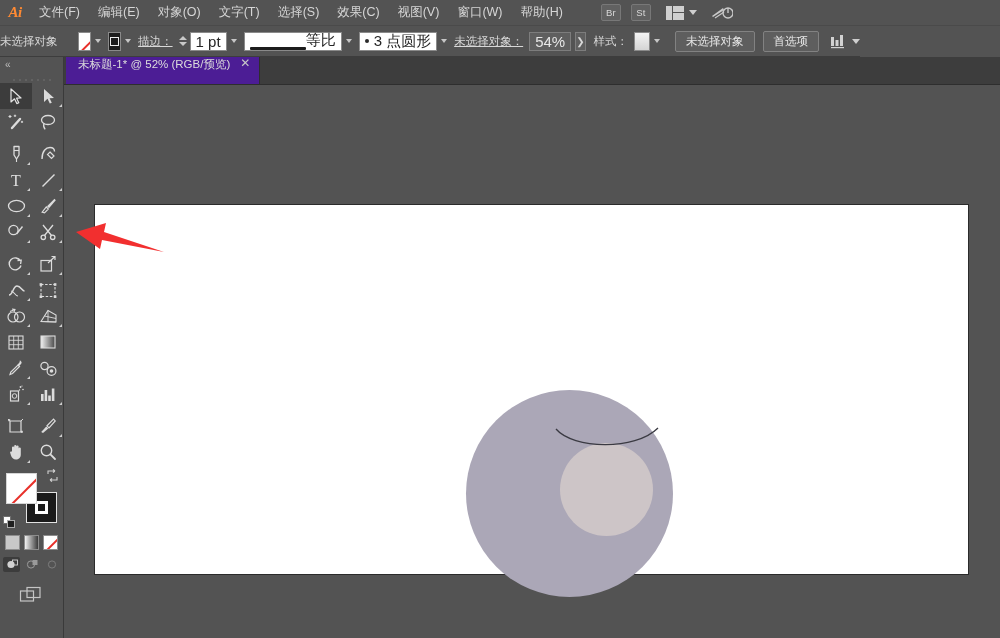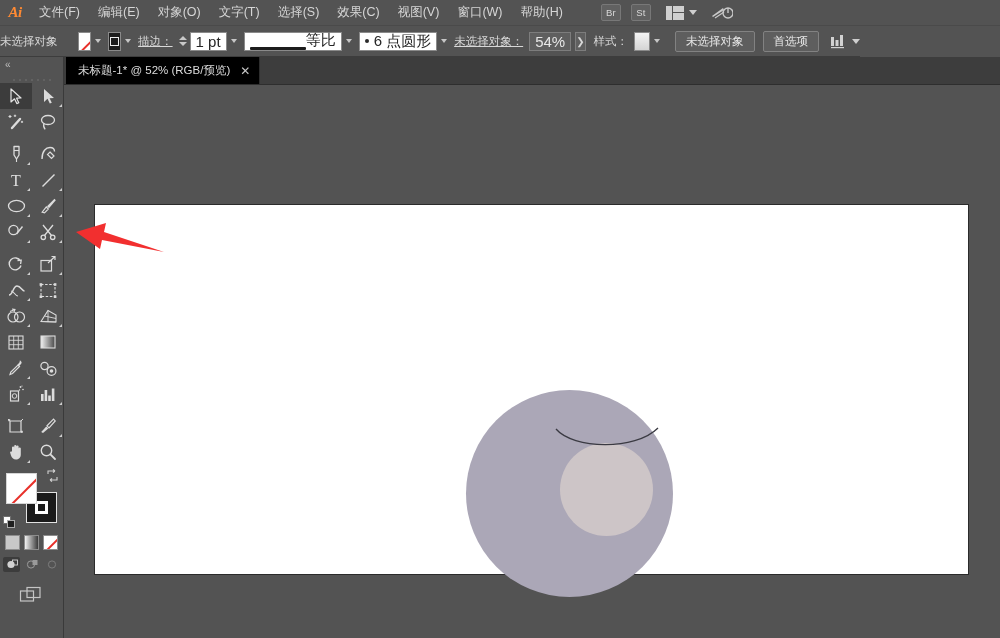--- a/index.html
+++ b/index.html
@@ -154,23 +154,23 @@
   .tabbar {
     position: absolute; left: 0; top: 57px;
     width: 1000px; height: 28px;
     background: #3d3d3d;
     border-bottom: 1px solid #2e2e2e;
     display: flex; align-items: flex-end;
   }
   .tab-gap { width: 66px; height: 28px; }
   .doc-tab {
     height: 27px;
-    background: #000000;
+    background: #4c1d95;
     border-right: 1px solid #2e2e2e;
-    display: flex; align-items: center;
+    display: flex; align-items: flex-start;
     padding: 0 9px 0 12px;
     font-size: 11.5px; color: #dcdcdc;
     white-space: nowrap;
   }
   .tab-close {
     margin-left: 10px; font-size: 12px; color: #c8c8c8;
     line-height: 1;
   }
 
   
@@ -370,21 +370,21 @@
     <div class="mini-chev"></div>
 
     <div class="field light w-profile">
       <span class="profile-line"></span>
       <span>等比</span>
     </div>
     <div class="mini-chev"></div>
 
     <div class="field light w-brush">
       <span class="brush-dot"></span>
-      <span>6 点圆形</span>
+      <span>3 点圆形</span>
     </div>
     <div class="mini-chev"></div>
 
     <div class="ctrl-label ul">未选择对象：</div>
     <div class="field w-opacity">54%</div>
     <div class="arrow-more">❯</div>
 
     <div class="ctrl-label">样式：</div>
     <div class="style-swatch"></div>
     <div class="mini-chev"></div>

